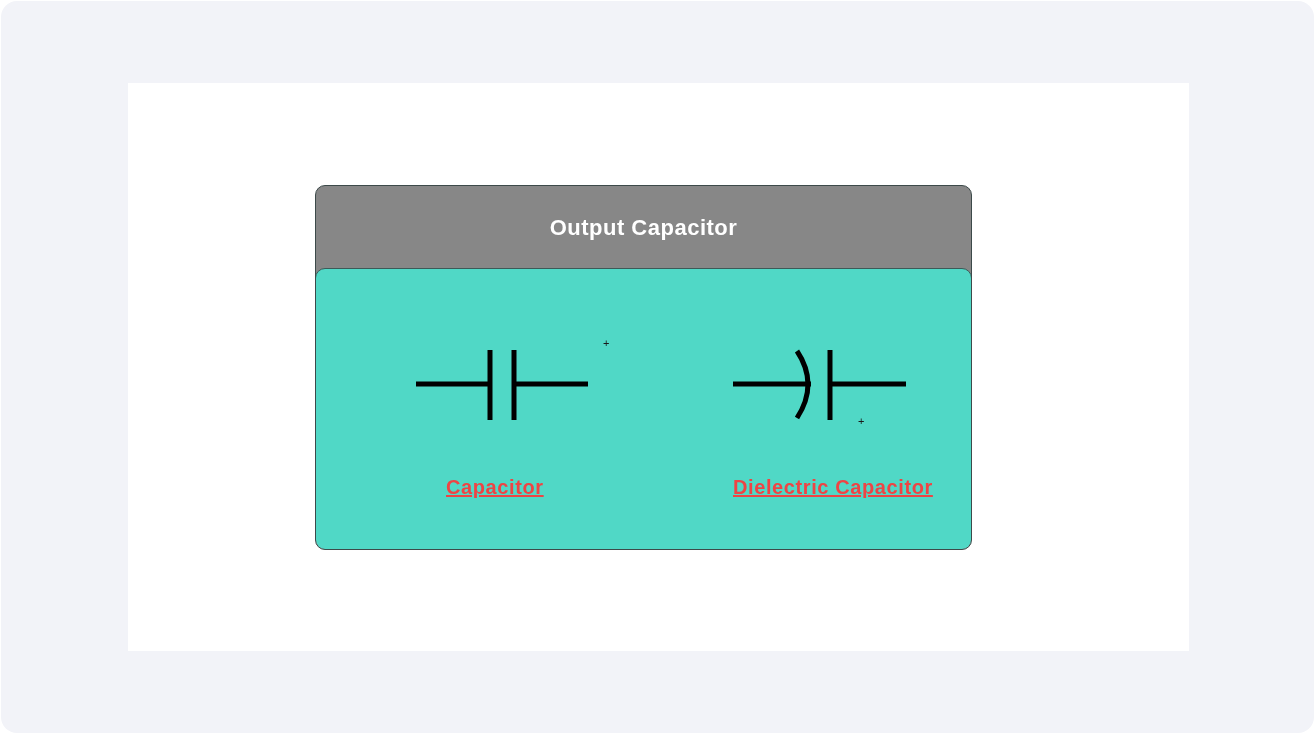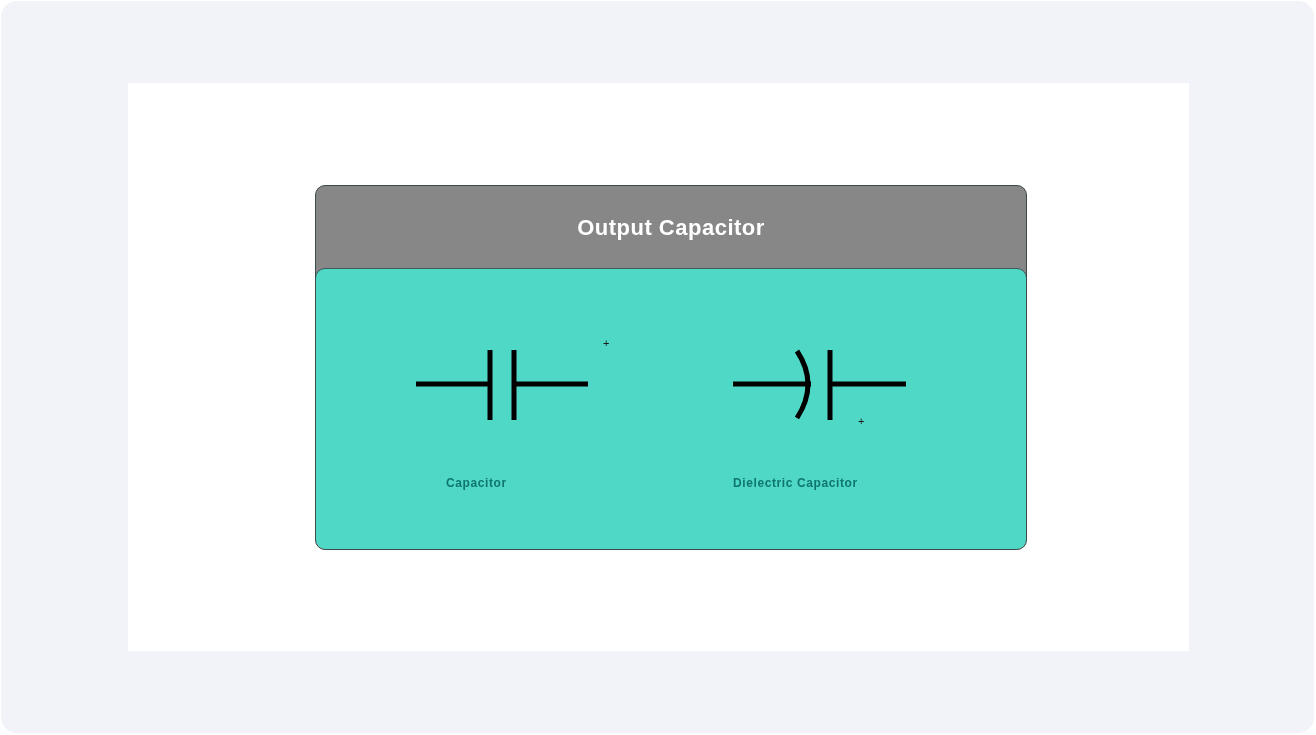--- a/index.html
+++ b/index.html
@@ -10,37 +10,37 @@
     }
     .outer {
       position: absolute; left: 1px; top: 1px; width: 1313px; height: 732px;
       background: #f2f3f8; border-radius: 16px;
     }
     .canvas {
       position: absolute; left: 128px; top: 83px; width: 1061px; height: 568px;
       background: #ffffff;
     }
     .group {
-      position: absolute; left: 315px; top: 185px; width: 712px; height: 365px;
+      position: absolute; left: 315px; top: 185px; width: 657px; height: 365px;
       background: #878787; border: 1px solid #3d4a4a; border-radius: 10px;
       box-sizing: border-box; overflow: hidden;
     }
     .group-title {
       position: absolute; left: 0; right: 0; top: 0; height: 83px;
       display: flex; align-items: center; justify-content: center;
       color: #ffffff; font-weight: bold; font-size: 22px; letter-spacing: 0.5px;
     }
     .body {
       position: absolute; left: -1px; right: -1px; top: 82px; bottom: -1px;
       background: #50d8c6; border: 1px solid #3d5a58; border-radius: 10px;
     }
     .symbol { position: absolute; }
     .label {
-      position: absolute; font-weight: bold; font-size: 12px; color: #0f766e;
-      letter-spacing: 0.6px; white-space: nowrap;
+      position: absolute; font-weight: bold; font-size: 20px; color: #ef4444;
+      letter-spacing: 0.6px; white-space: nowrap; text-decoration: underline;
     }
     .plus {
       position: absolute; font-size: 11px; color: #1a1a1a; line-height: 1;
     }
   </style>
 </head>
 <body>
 
 <div class="outer"></div>
 <div class="canvas"></div>

